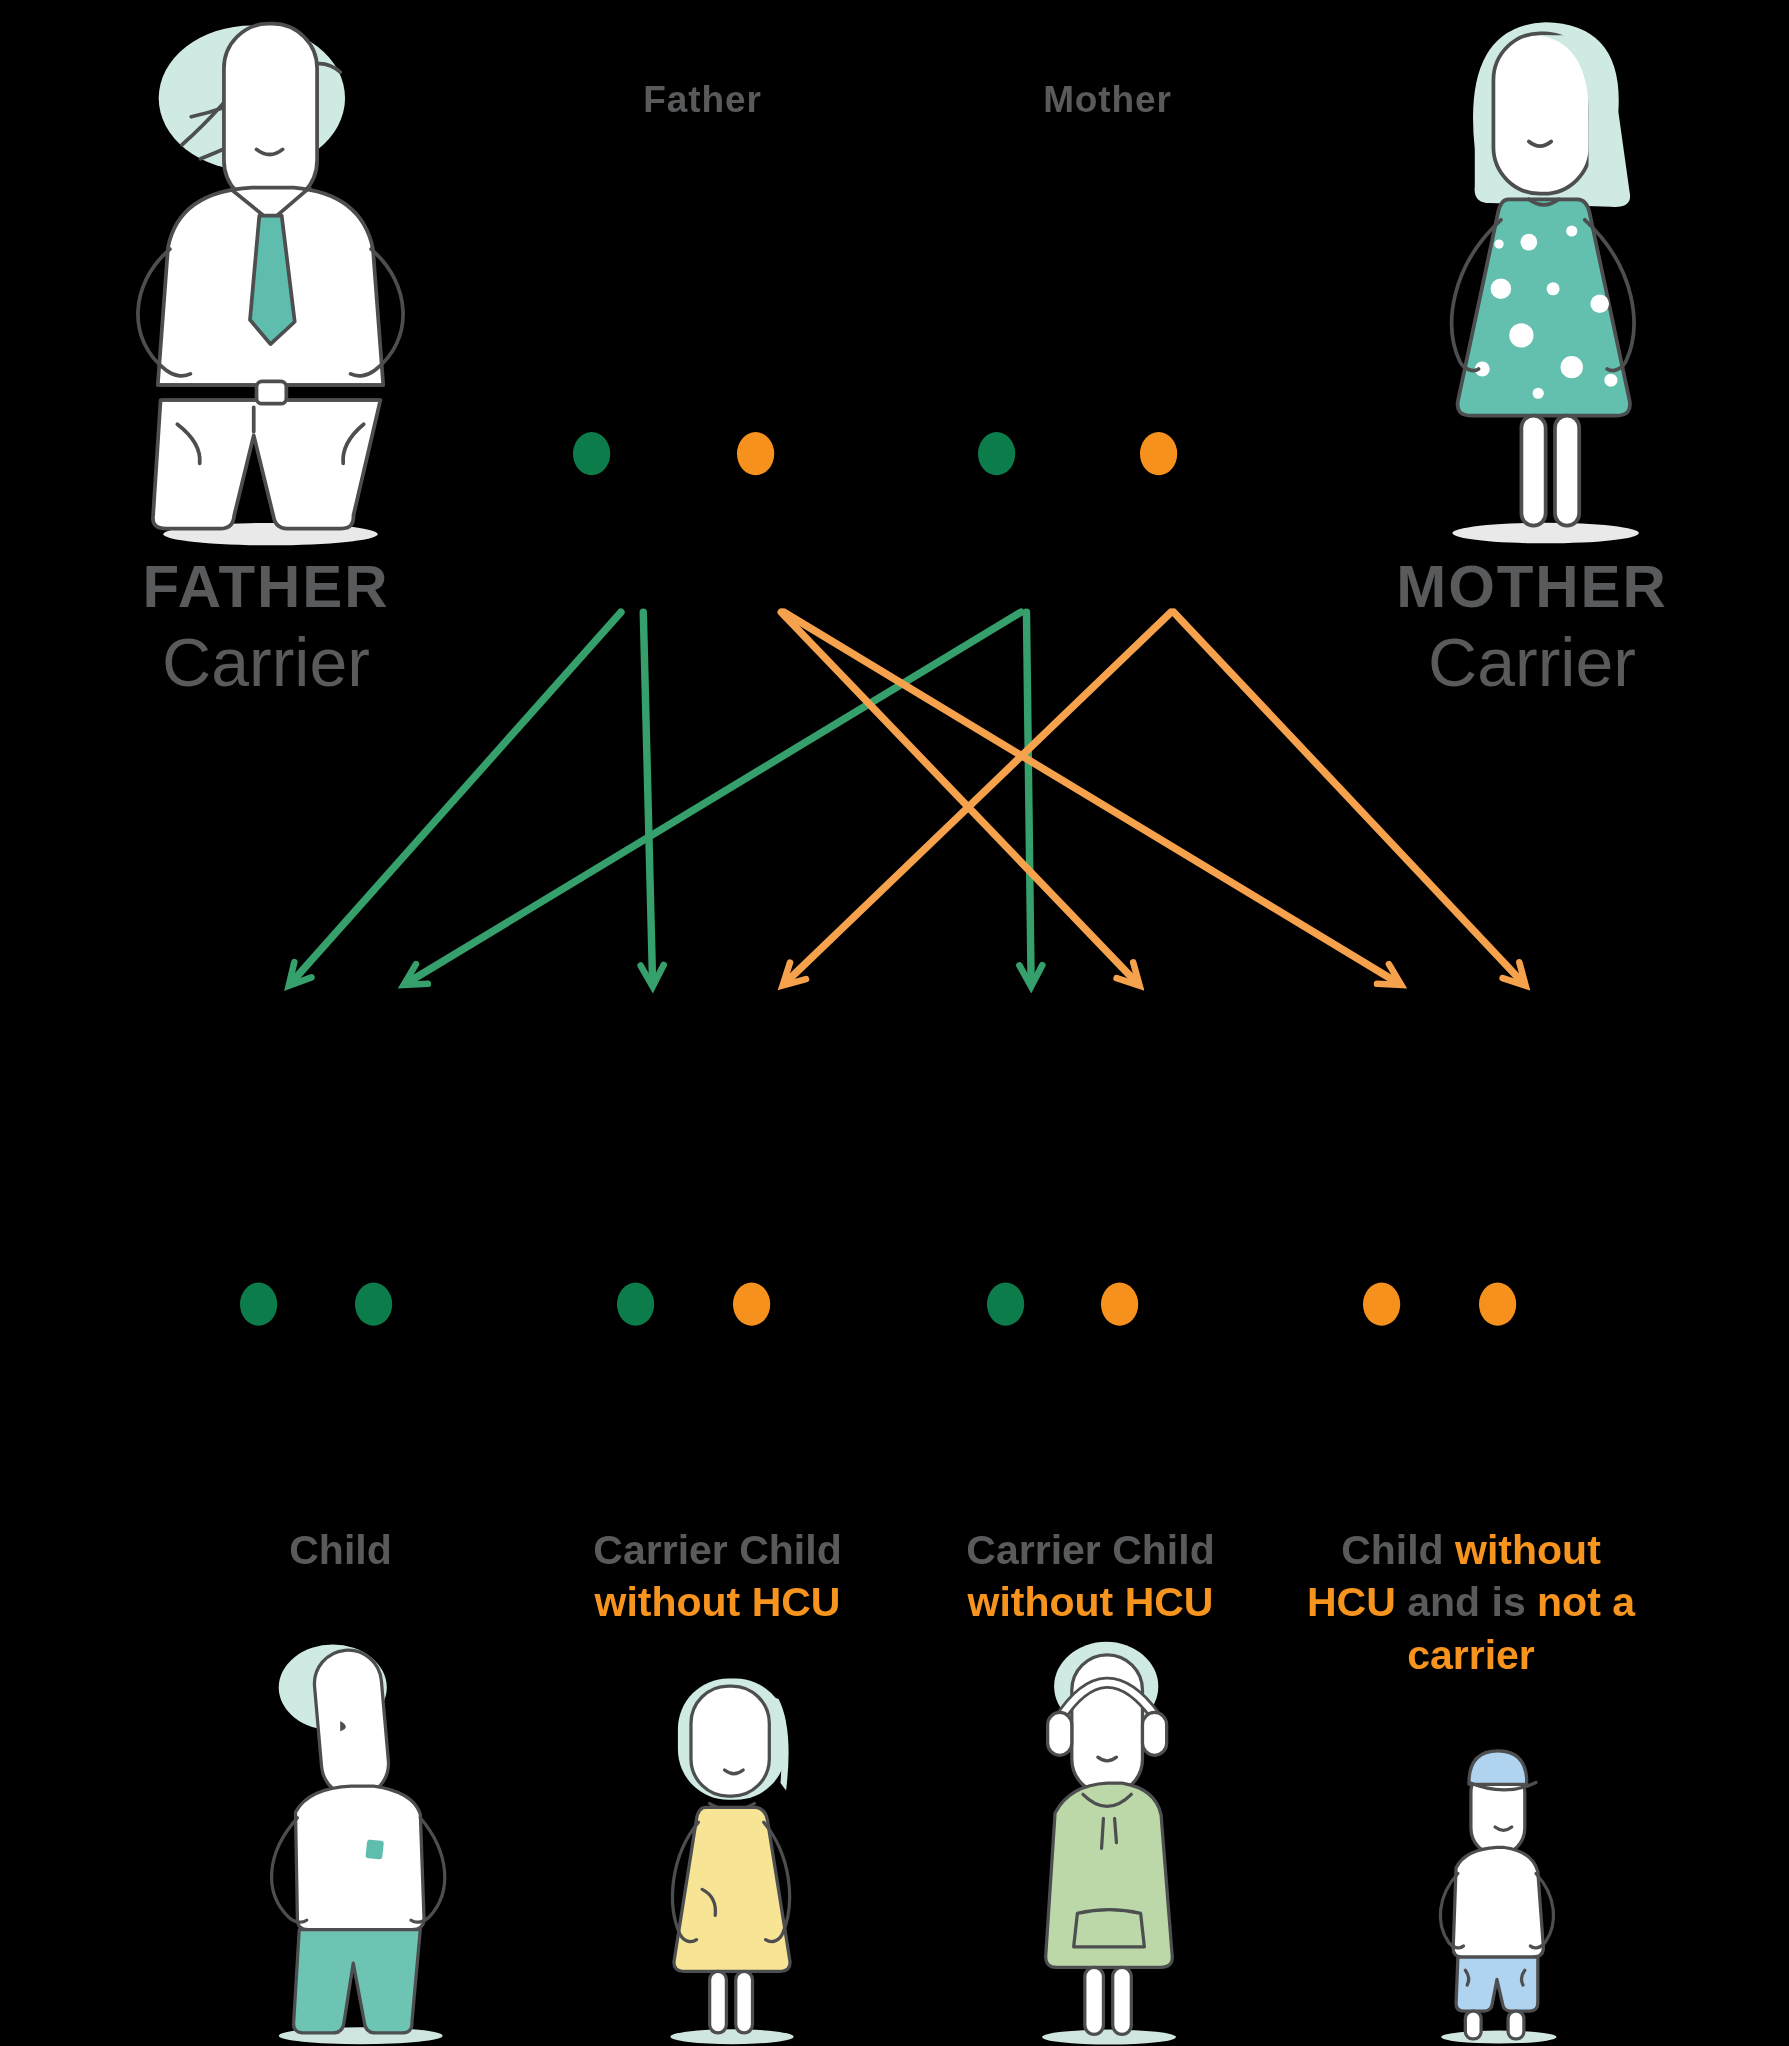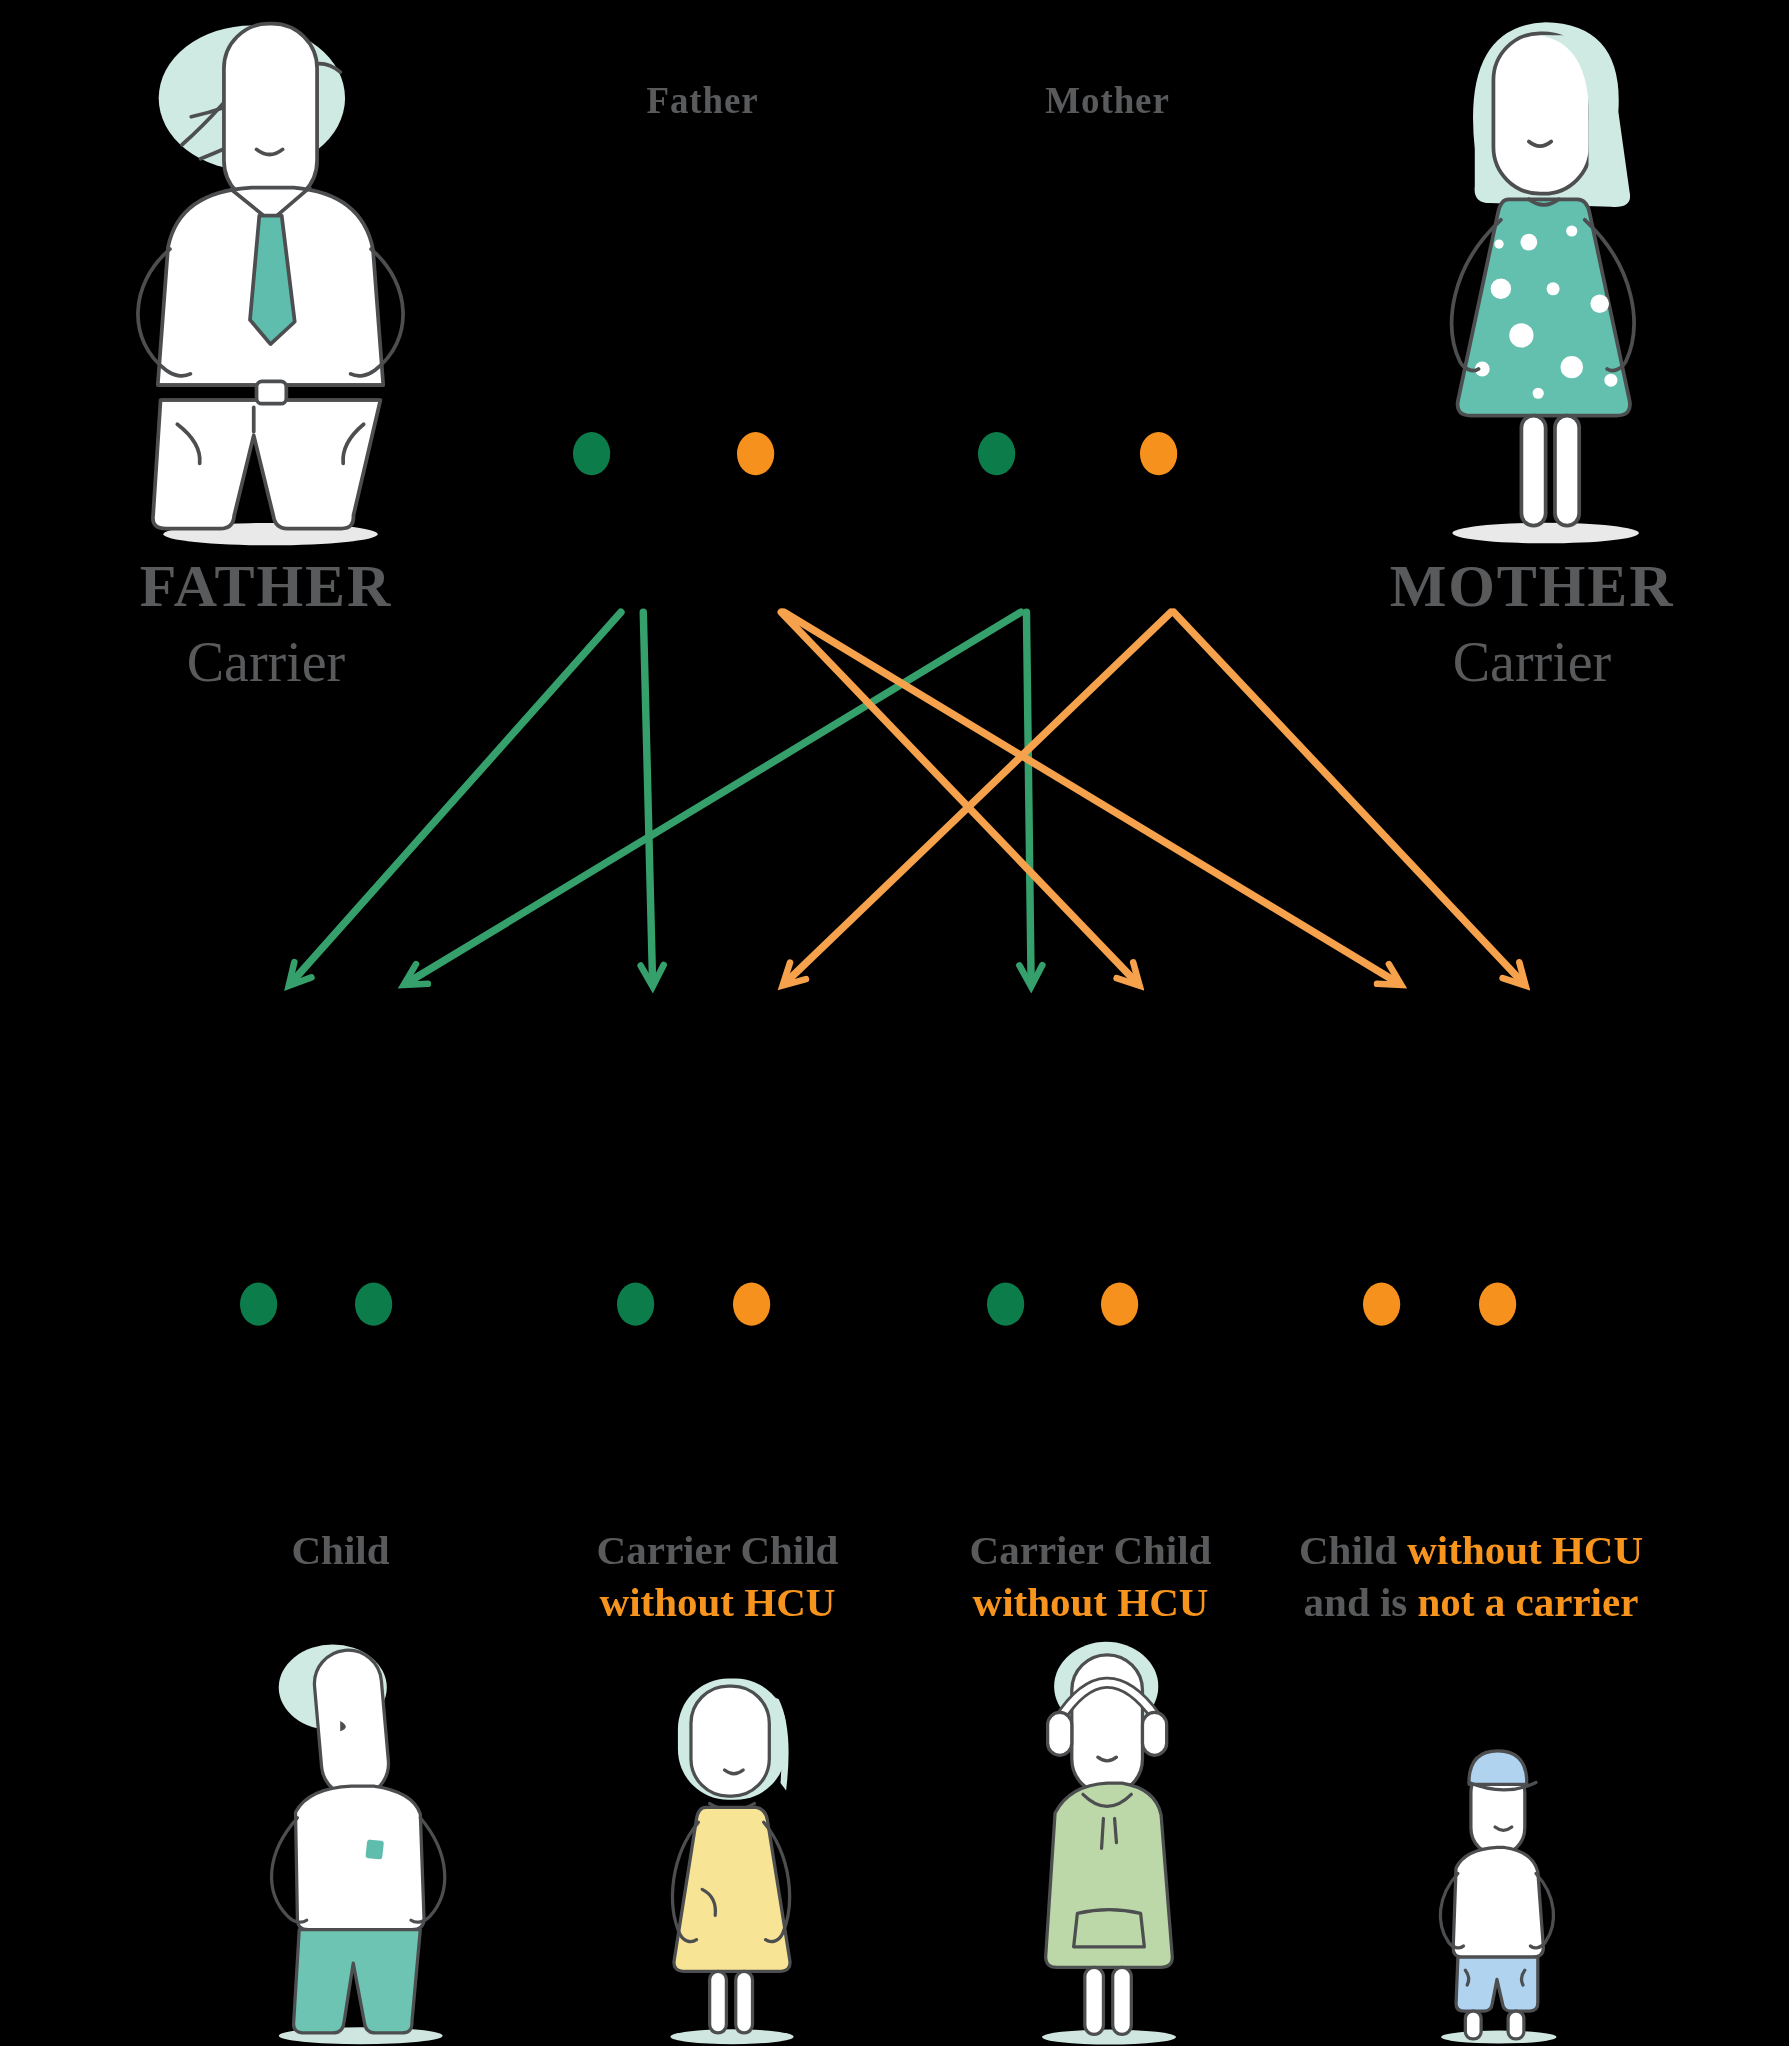--- a/index.html
+++ b/index.html
@@ -18,32 +18,32 @@
     --pants-teal:#6ec4b2;
     --yellow:#f8e495;
     --hoodie:#bcd8a8;
     --lblue:#b0d3f0;
     --shadow-gray:#e9e9e9;
     --shadow-teal:#cfe5e0;
   }
   html,body{margin:0;padding:0;background:#000;}
   .canvas{
     position:relative;width:1746px;height:2046px;background:#000;overflow:hidden;
-    font-family:Liberation Serif, serif;
+    font-family:Liberation Sans, sans-serif;
   }
   
   .col-label{
     position:absolute;top:79px;width:261px;text-align:center;
     font-size:37px;font-weight:bold;color:var(--gray-text);letter-spacing:0.9px;
   }
   .col-label.father{left:572px;}
   .col-label.mother{left:977px;}
   .parent-name{position:absolute;width:308px;text-align:center;color:var(--gray-text);}
   .parent-name .big{font-size:60px;font-weight:bold;letter-spacing:1.9px;}
-  .parent-name .sub{font-size:56px;font-weight:normal;margin-top:9px;}
+  .parent-name .sub{font-size:68px;font-weight:normal;margin-top:2px;}
   .parent-name.father{left:112px;top:552px;}
   .parent-name.mother{left:1378px;top:552px;}
   .child-label{position:absolute;top:1524px;width:317px;text-align:center;
     font-size:41px;font-weight:bold;color:var(--gray-text);line-height:1.28;}
   .child-label .l2[data-color="green"]{color:var(--green);}
   .child-label .l2[data-color="orange"]{color:var(--orange);}
   .child-label.c1{left:182px;}
   .child-label.c2{left:559px;}
   .child-label.c3{left:932px;}
   .child-label.c4{left:1294px;width:354px;}

